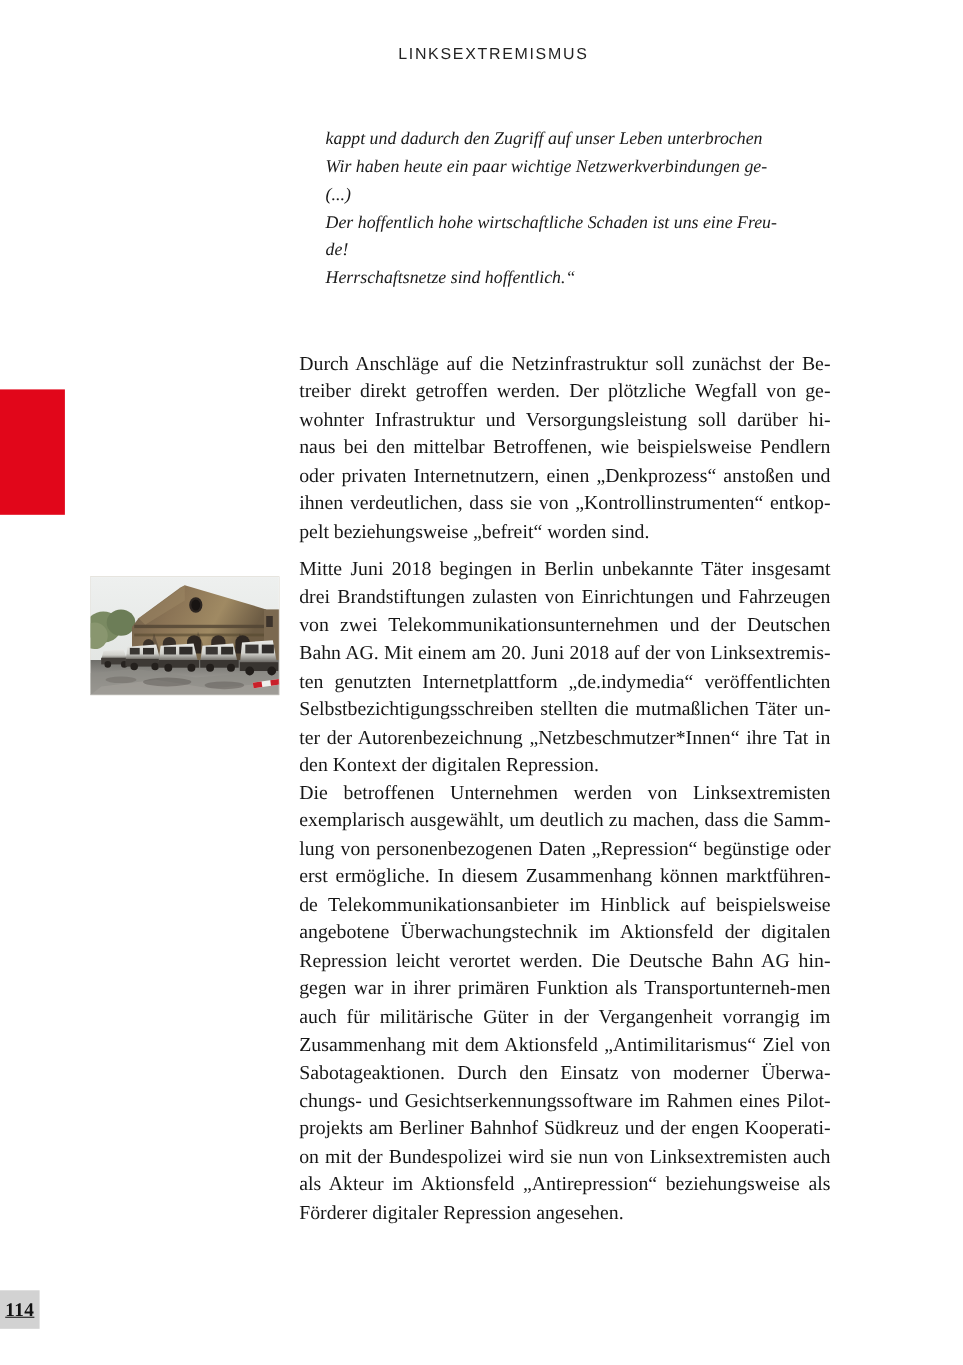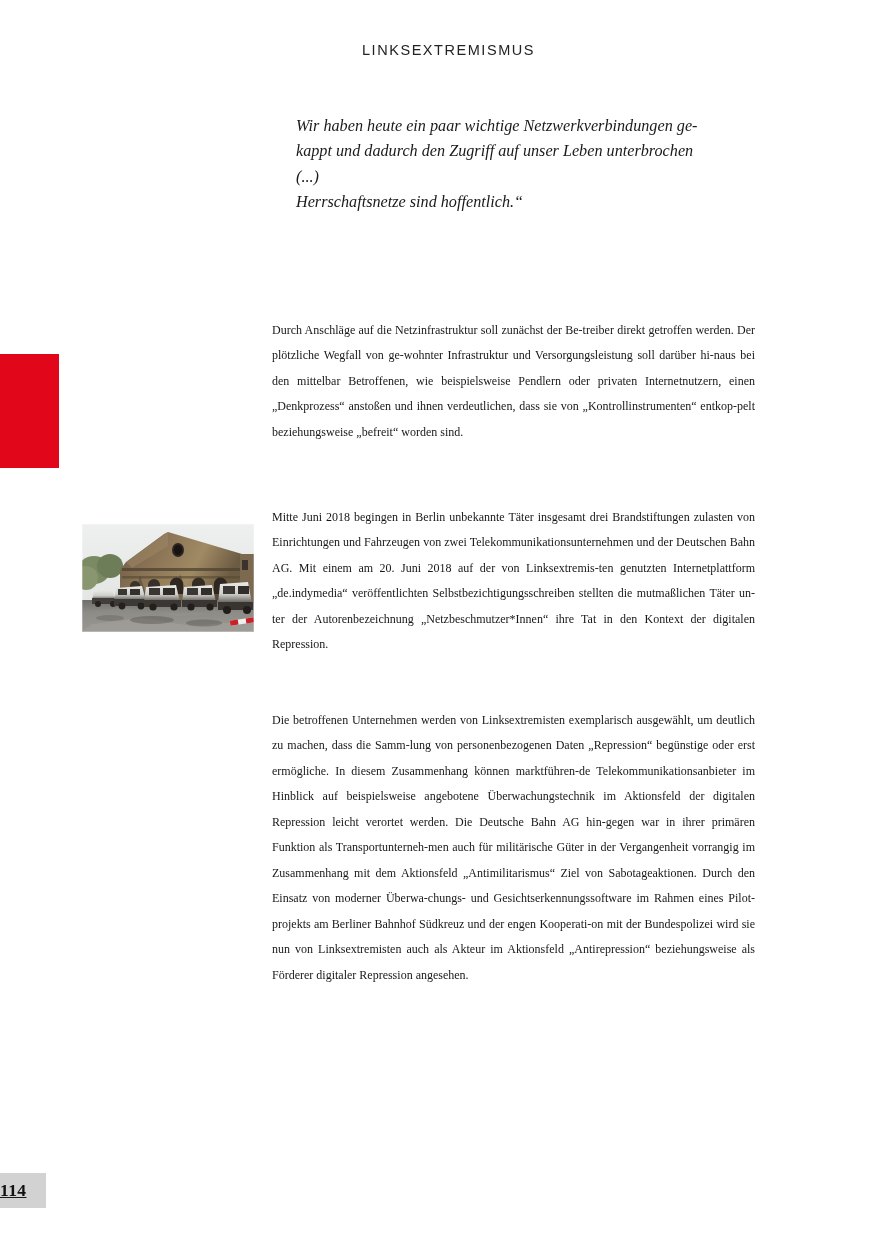--- a/index.html
+++ b/index.html
@@ -46,26 +46,26 @@
     width: 59px;
     height: 114px;
     background: #e1061a;
   }
 
   
   .folio-box {
     position: absolute;
     left: 0;
     top: 1173px;
-    width: 46px;
+    width: 36px;
     height: 35px;
     background: #d2d2d2;
     display: flex;
     align-items: center;
-    justify-content: flex-start;
+    justify-content: center;
     text-decoration: underline;
   }
   .folio-num {
     font-family: "Liberation Serif", serif;
     font-size: 17.5px;
     font-weight: 700;
     color: #111111;
     letter-spacing: 0.4px;
   }
 
@@ -77,21 +77,21 @@
     font-style: italic;
     font-size: 16.2px;
     line-height: 25.3px;
     color: #1a1a1a;
     text-align: left;
   }
   .blockquote .ln { display: block; white-space: pre-wrap; }
 
   p.body {
     margin: 0;
-    font-size: 12px;
+    font-size: 18px;
     line-height: 25.45px;
     text-align: justify;
     text-justify: inter-word;
     color: #171717;
     hyphens: manual;
   }
 
   .para1 { position: absolute; left: 272px; top: 318px;  width: 483px; }
   .para2 { position: absolute; left: 272px; top: 505px;  width: 483px; }
   .para3 { position: absolute; left: 272px; top: 708px;  width: 483px; }
@@ -111,23 +111,25 @@
 </head>
 <body>
 
 <div class="page">
 
   <div class="running-head">LINKSEXTREMISMUS</div>
 
   <div class="red-tab"></div>
 
   <div class="blockquote">
+    <span class="ln">kappt und dadurch den Zugriff auf unser Leben unterbrochen</span>
     <span class="ln">Wir haben heute ein paar wichtige Netzwerkverbindungen ge-</span>
-    <span class="ln">kappt und dadurch den Zugriff auf unser Leben unterbrochen</span>
     <span class="ln">(...)</span>
+    <span class="ln">Der hoffentlich hohe wirtschaftliche Schaden ist uns eine Freu-</span>
+    <span class="ln">de!</span>
     <span class="ln">Herrschaftsnetze sind hoffentlich.“</span>
   </div>
 
   <p class="body para1">Durch Anschläge auf die Netzinfrastruktur soll zunächst der Be-treiber direkt getroffen werden. Der plötzliche Wegfall von ge-wohnter Infrastruktur und Versorgungsleistung soll darüber hi-naus bei den mittelbar Betroffenen, wie beispielsweise Pendlern oder privaten Internetnutzern, einen „Denkprozess“ anstoßen und ihnen verdeutlichen, dass sie von „Kontrollinstrumenten“ entkop-pelt beziehungsweise „befreit“ worden sind.</p>
 
   <div class="photo">
     <svg viewBox="0 0 172 108" preserveAspectRatio="none">
       <defs>
         <linearGradient id="sky" x1="0" y1="0" x2="0" y2="1">
           <stop offset="0%" stop-color="#eef0ef"></stop>

